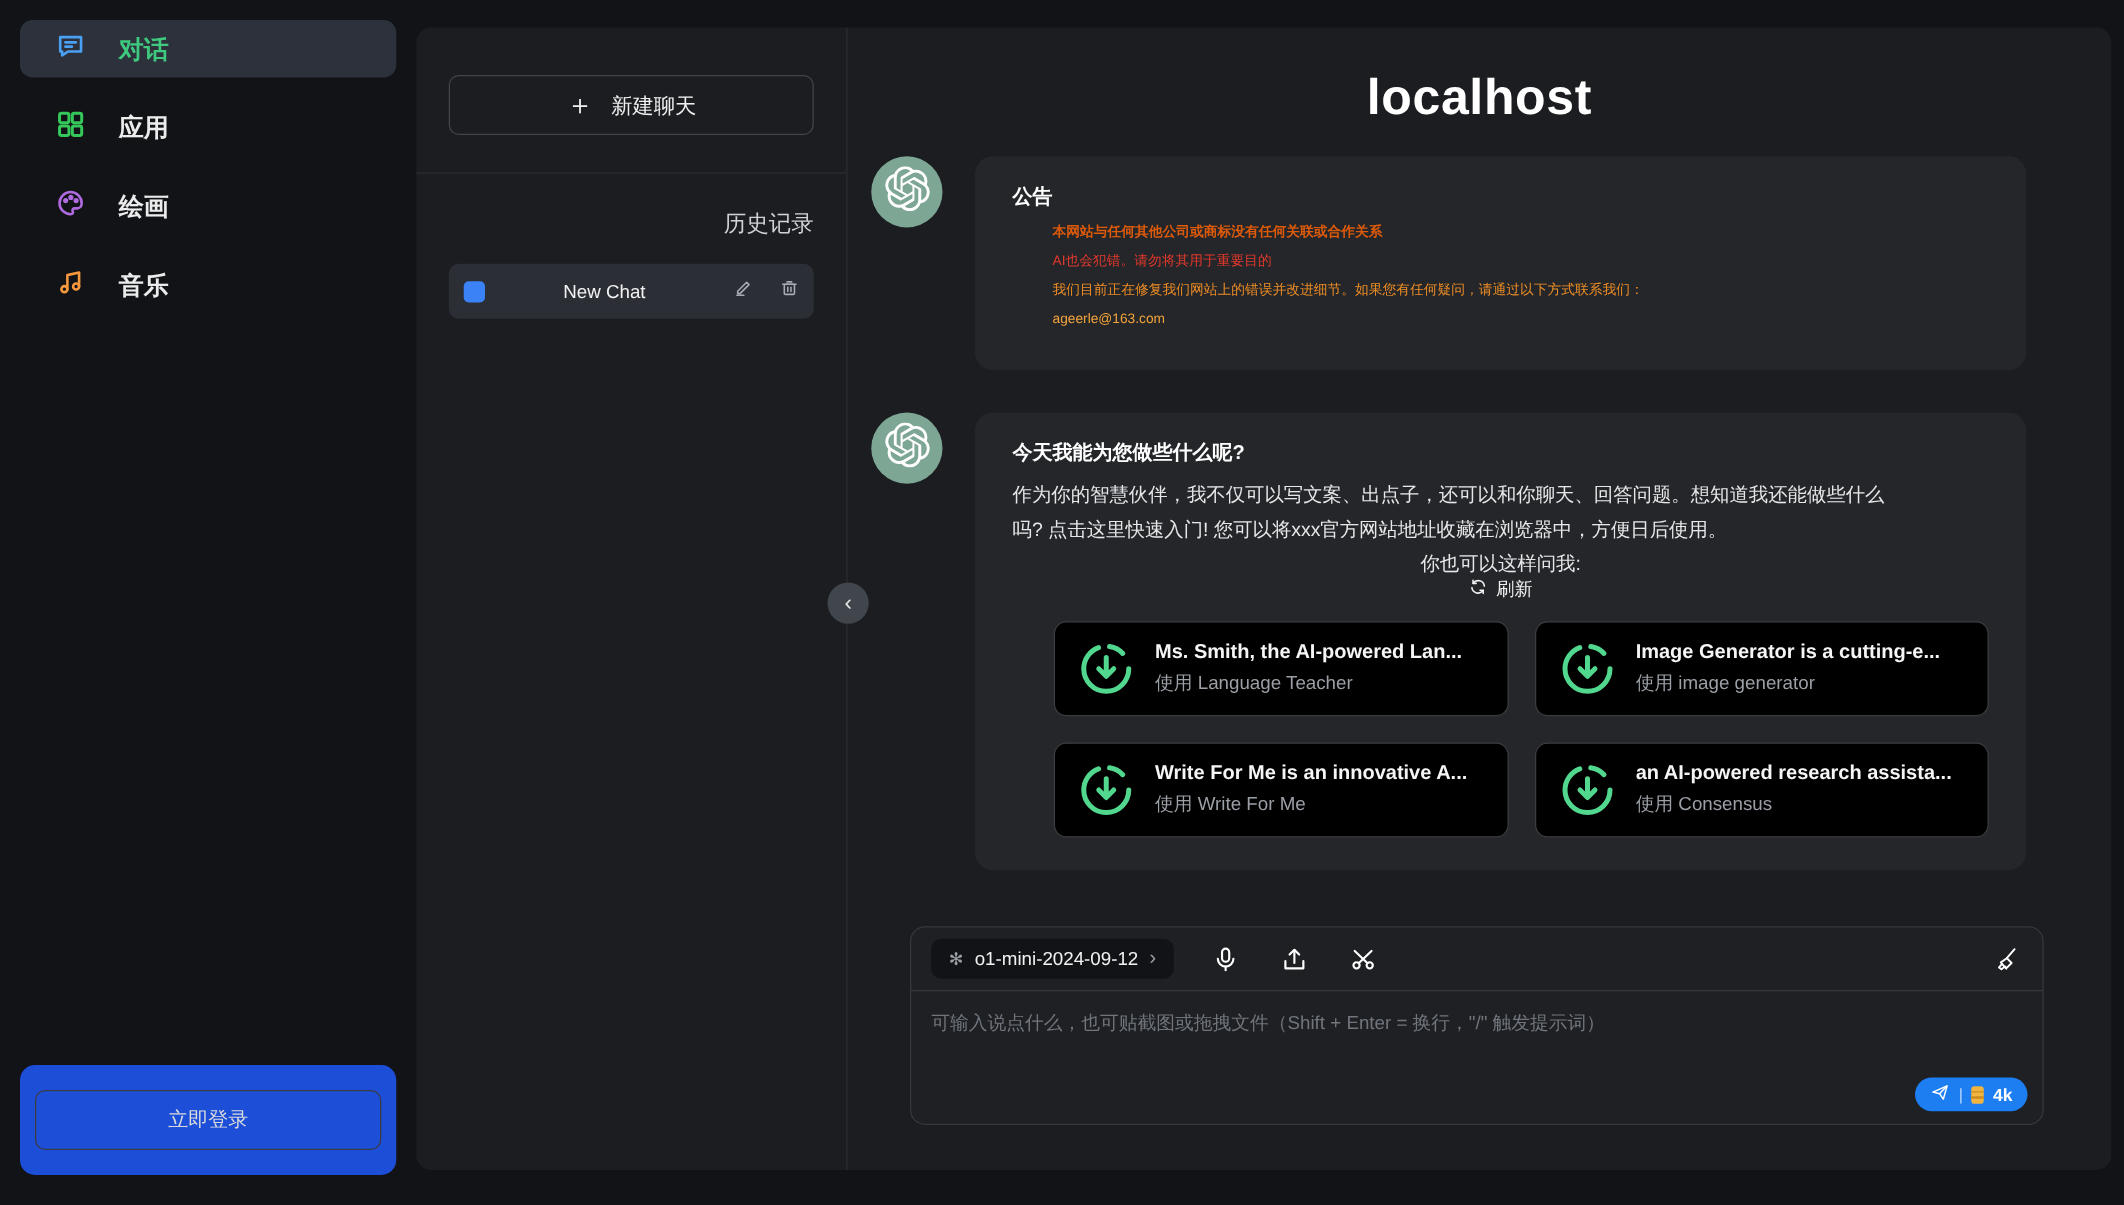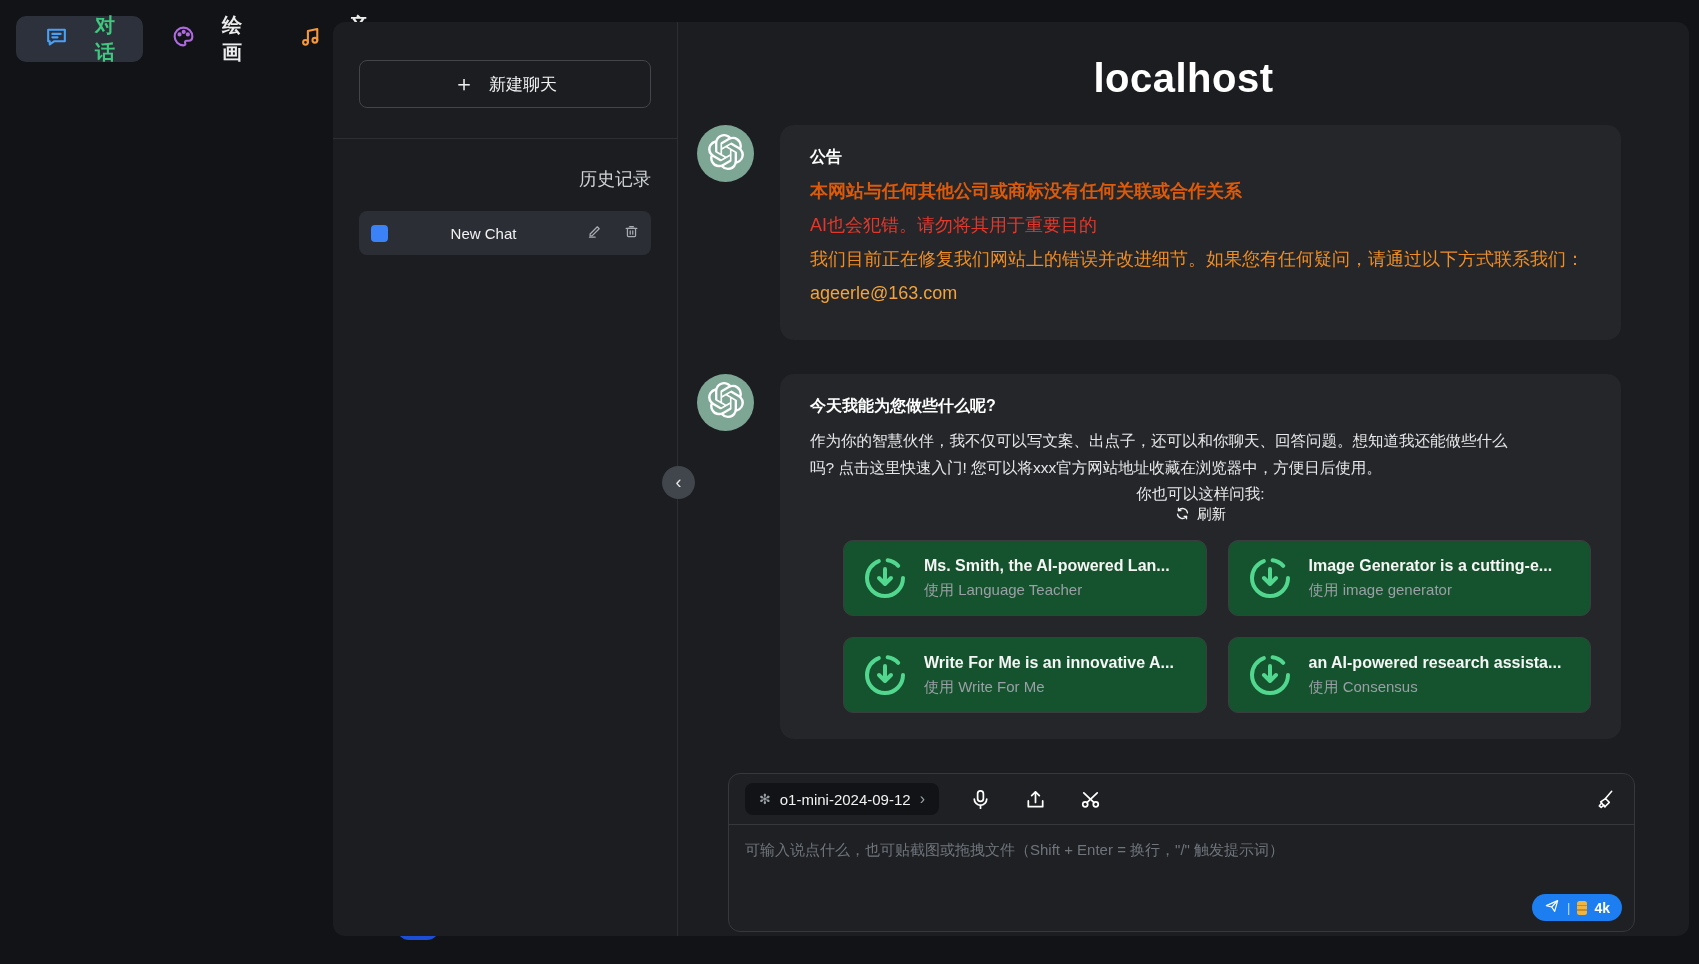--- a/index.html
+++ b/index.html
@@ -6,21 +6,21 @@
   html,body { width:1699px; height:964px; }
   body {
     background:#111316;
     font-family:"Liberation Sans","DejaVu Sans",sans-serif;
     color:#e8e9ea;
     overflow:hidden;
   }
   .app { display:flex; width:100%; height:100%; }
 
   
-  .sidebar { width:333px; padding:16px 16px 24px; display:flex; flex-direction:row; flex-shrink:0; }
+  .sidebar { width:333px; padding:16px 16px 24px; display:flex; flex-direction:column; flex-shrink:0; }
   .nav-item {
     height:46px; border-radius:10px; display:flex; align-items:center;
     padding:0 28px; gap:26px; margin-bottom:17px; cursor:pointer;
     font-size:20px; font-weight:700; color:#ececec;
   }
   .nav-item.active { background:#2c313c; color:#3fc97e; }
   .nav-item svg { width:25px; height:25px; flex-shrink:0; }
   .login-card {
     margin-top:auto; background:#1d4ed8; border-radius:12px; padding:20px 12px;
   }
@@ -71,38 +71,38 @@
   .messages { flex:1; padding:18px 68px 0 19px; }
   .message { display:flex; gap:26px; margin-bottom:34px; }
   .avatar {
     width:57px; height:57px; border-radius:50%; background:#7da695; flex-shrink:0;
     display:flex; align-items:center; justify-content:center;
   }
   .avatar svg { width:36px; height:36px; }
   .bubble { flex:1; background:#242629; border-radius:14px; padding:22px 30px 26px; }
 
   .bubble .b-title { font-size:16px; font-weight:700; color:#ffffff; margin-bottom:10px; }
-  .ann-line { font-size:18px; line-height:1.55; margin-bottom:6px; }
+  .ann-line { font-size:11px; line-height:1.55; margin-bottom:6px;margin-left:32px; }
   .ann-line-0 { color:#dd5a0b; font-weight:700; }
   .ann-line-1 { color:#e2382c; }
   .ann-line-2 { color:#ee8d26; }
   .ann-line-3 { color:#f2a33c; cursor:pointer; }
 
   .bubble .b-body { font-size:15.5px; line-height:1.8; color:#e6e7e8; max-width:720px; }
   .hint-row { display:flex; align-items:center; justify-content:space-between; margin-top:2px;flex-direction:column; }
   .hint-text { font-size:15.5px; color:#e6e7e8; }
   .refresh-btn {
     display:flex; align-items:center; gap:7px; background:none; border:none;
     color:#f2f2f2; font-size:14.5px; cursor:pointer; font-family:inherit;
   }
   .refresh-btn svg { width:15px; height:15px; }
 
   .suggestions { display:grid; grid-template-columns:1fr 1fr; gap:21px; margin-top:16px; margin-left:33px; }
   .sugg-card {
-    background:#14532d; border:1px solid #3b3d41; border-radius:10px;
+    background:#000000; border:1px solid #3b3d41; border-radius:10px;
     padding:14px 18px; display:flex; align-items:center; gap:16px; cursor:pointer;
   }
   .sugg-icon { width:46px; height:46px; flex-shrink:0; }
   .sugg-text { min-width:0; }
   .sugg-title { font-size:16px; font-weight:600; color:#f5f5f5; white-space:nowrap; overflow:hidden; margin-bottom:6px; }
   .sugg-sub { font-size:15px; color:#9b9fa6; white-space:nowrap; overflow:hidden; }
 
   
   .composer {
     margin:0 54px 36px 50px; border:1px solid #36383c; border-radius:12px;
@@ -153,20 +153,31 @@
       <span>
         <svg viewBox="0 0 24 24" fill="none" stroke="#4aa0f5" stroke-width="2" stroke-linecap="round" stroke-linejoin="round">
           <path d="M4 5.5h16v11h-10l-4.5 3v-3H4z"></path>
           <line x1="8" y1="9.5" x2="16" y2="9.5"></line>
           <line x1="8" y1="12.8" x2="13" y2="12.8"></line>
         </svg>
       </span>
       <span>对话</span>
     </div>
 
+    <div class="nav-item">
+      <span>
+        <svg viewBox="0 0 24 24" fill="none" stroke="#35c759" stroke-width="2.3" stroke-linejoin="round">
+          <rect x="3.5" y="3.5" width="7.2" height="7.2" rx="1.5"></rect>
+          <rect x="13.3" y="3.5" width="7.2" height="7.2" rx="1.5"></rect>
+          <rect x="3.5" y="13.3" width="7.2" height="7.2" rx="1.5"></rect>
+          <rect x="13.3" y="13.3" width="7.2" height="7.2" rx="1.5"></rect>
+        </svg>
+      </span>
+      <span>应用</span>
+    </div>
 
     <div class="nav-item">
       <span>
         <svg viewBox="0 0 24 24" fill="none" stroke="#b06ae0" stroke-width="2" stroke-linecap="round" stroke-linejoin="round">
           <path d="M12 3.5a8.5 8.5 0 1 0 0 17c1.6 0 2.2-1 1.6-2.2-.6-1.2.2-2.3 1.6-2.3h1.8c2 0 3.5-1.5 3.5-4A8.5 8.5 0 0 0 12 3.5z"></path>
           <circle cx="8.2" cy="10" r="1" fill="#b06ae0"></circle>
           <circle cx="12.2" cy="7.6" r="1" fill="#b06ae0"></circle>
           <circle cx="16.2" cy="10" r="1" fill="#b06ae0"></circle>
         </svg>
       </span>

